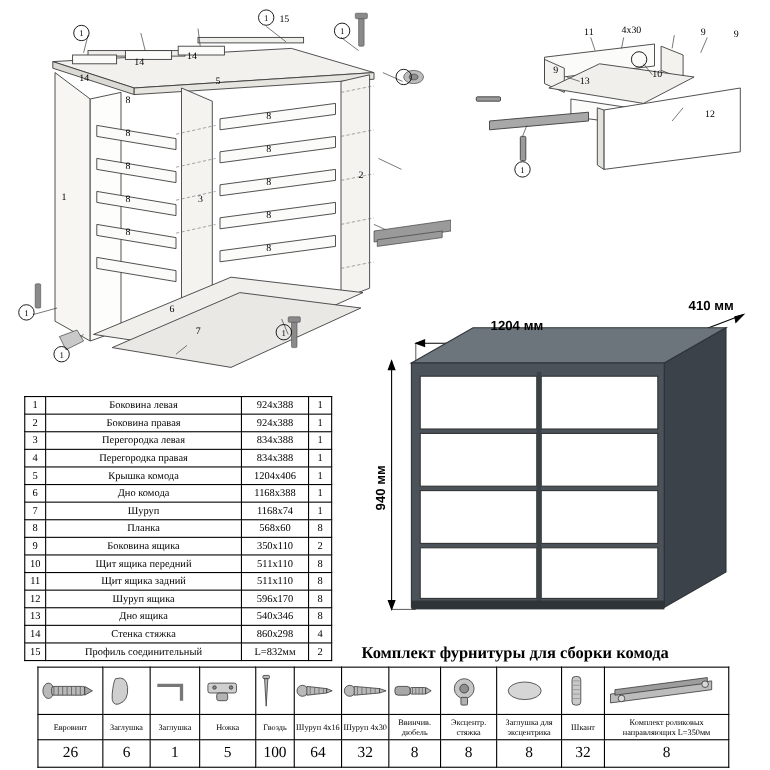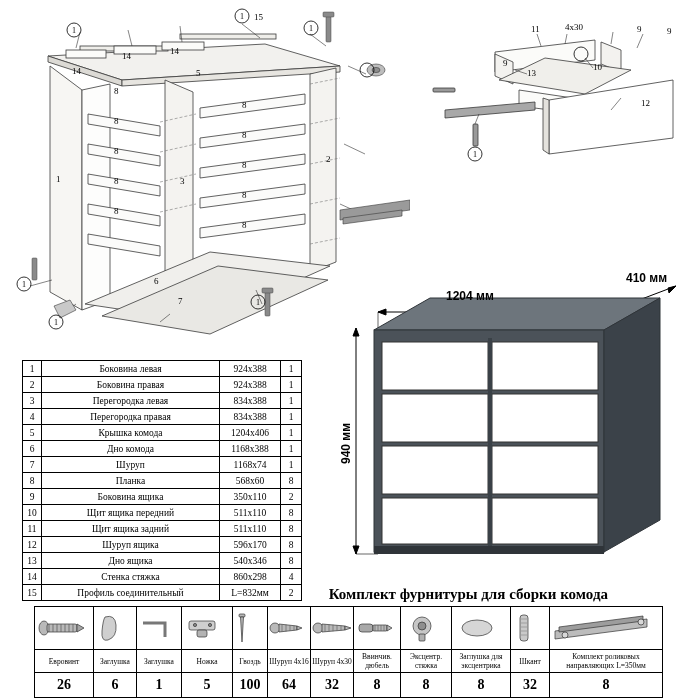--- a/index.html
+++ b/index.html
@@ -23,21 +23,21 @@
   #parts td.c2{text-align:center;margin-top:16px;}
   #parts td.c3{width:56px;text-align:center;}
   #parts td.c4{width:16px;text-align:center;}
 
   
   #hwTitle{position:absolute;left:0;top:586px;width:608px;text-align:right;font-size:15px;font-weight:bold;}
   #hw{position:absolute;left:34px;top:606px;border-collapse:collapse;border-radius:19px;}
   #hw td{border:1px solid #000;text-align:center;vertical-align:middle;font-size:8px;}
   #hw tr.icons td{height:40px;}
   #hw tr.names td{height:20px;font-size:7.5px;line-height:9px;padding:1px;}
-  #hw tr.qty td{height:22px;font-size:14px;font-weight:bold;}
+  #hw tr.qty td{height:22px;font-size:14px;font-weight:normal;}
 
   .drawer-front{fill:#ffffff;stroke:#333;stroke-width:1;}
   .carcass{fill:#4b5259;}
   .dimtxt{font-weight:bold;font-size:12px;font-family:"Liberation Sans",sans-serif;}
   svg{display:block;}
 </style>
 </head>
 <body>
 
 <div class="page">

